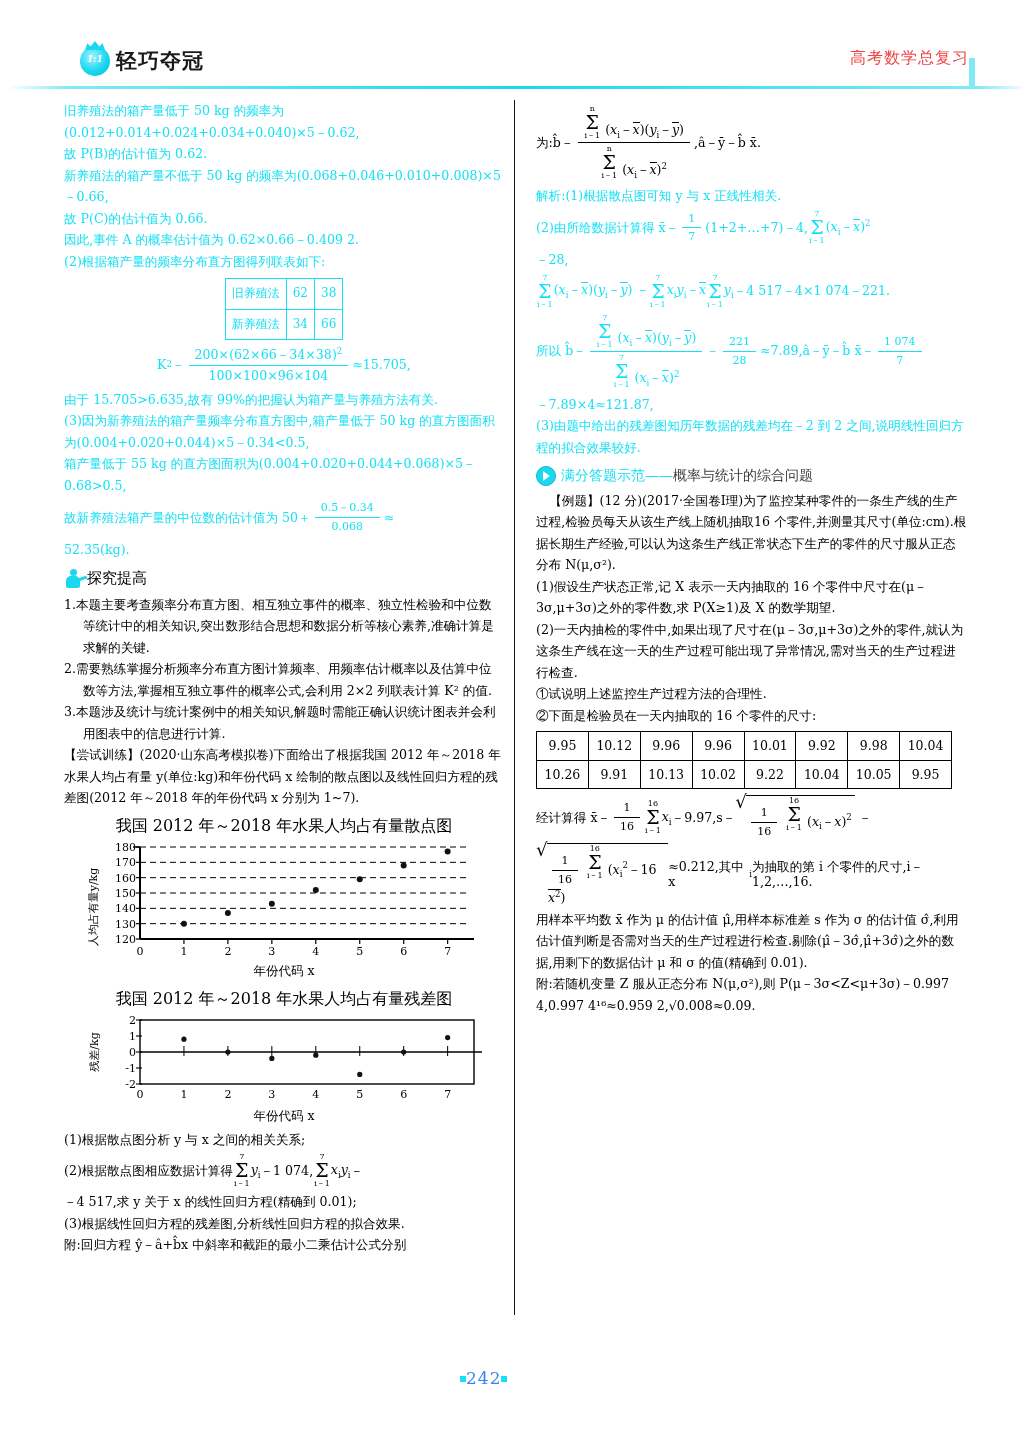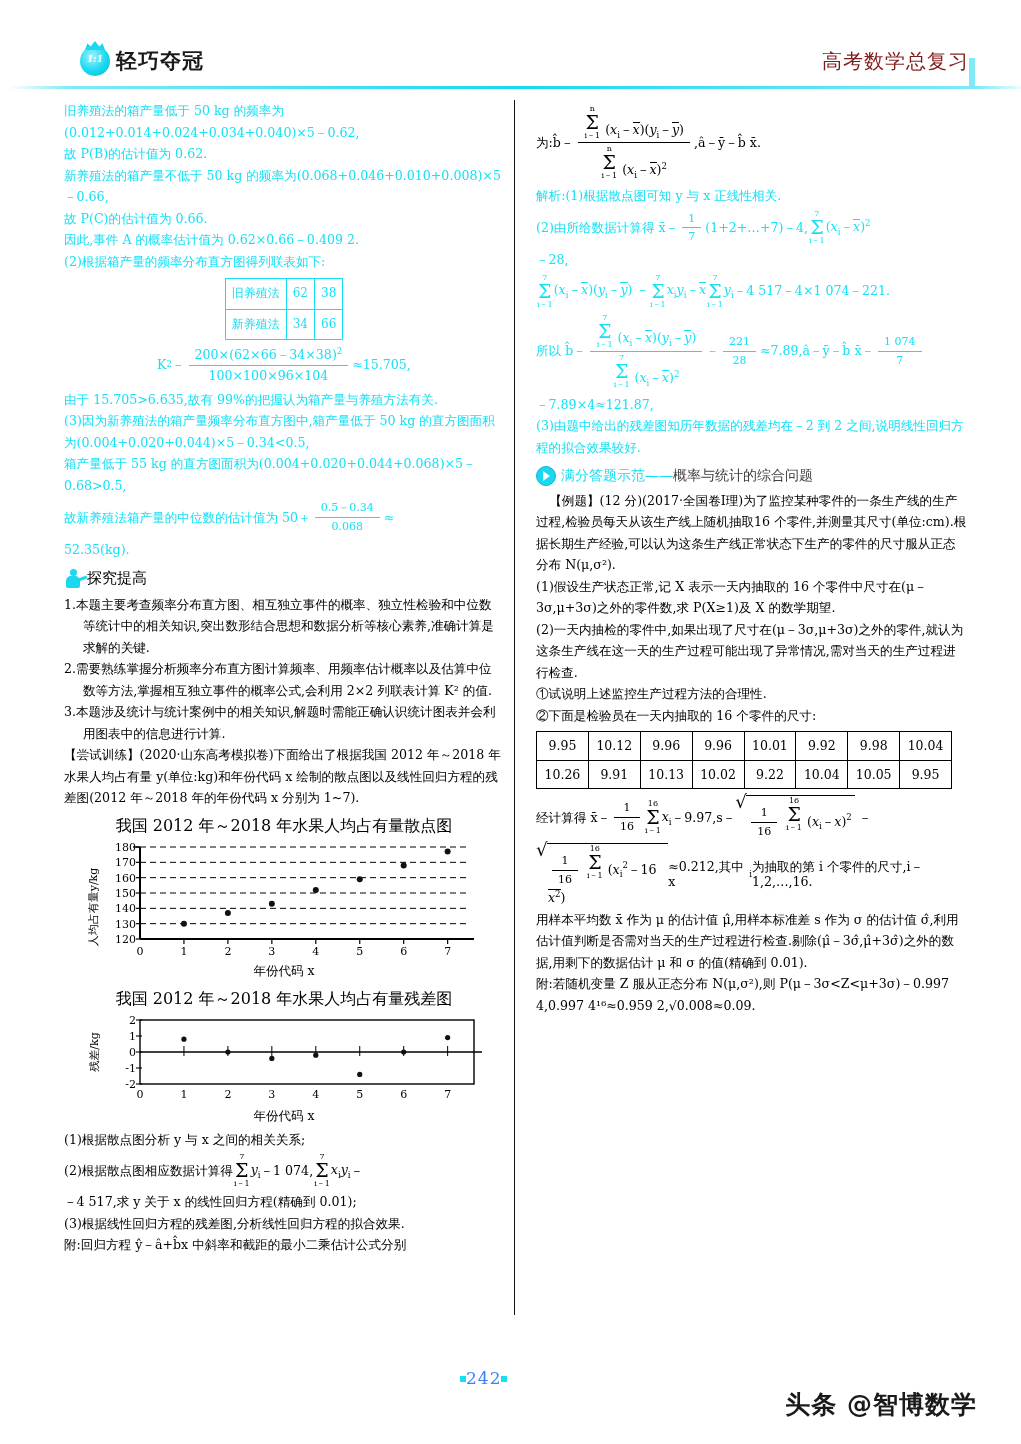--- a/index.html
+++ b/index.html
@@ -19,21 +19,21 @@
   .badge{width:30px;height:30px;border-radius:50%;
          background:radial-gradient(circle at 40% 35%,#9ff2ff 0%,#19d8ef 55%,#00b9d6 100%);
          position:relative;display:inline-block;}
   .badge:after{content:"";position:absolute;left:5px;top:-5px;width:20px;height:9px;
          background:#19d8ef;clip-path:polygon(0 100%,12% 25%,28% 62%,50% 0,72% 62%,88% 25%,100% 100%);}
   .badge span{position:absolute;left:0;top:8px;width:30px;text-align:center;
          font-size:9px;color:#fff;font-weight:bold;font-style:italic;}
   .brand{font-family:"DejaVu Sans","Liberation Sans",sans-serif;font-size:21px;font-weight:bold;
          letter-spacing:1px;color:#1a1a1a;}
   .hdr-right{position:absolute;right:60px;top:2px;
-         font-family:"DejaVu Sans","Liberation Sans",sans-serif;font-size:20px;color:#7f1d1d;letter-spacing:1px;}
+         font-family:"DejaVu Sans","Liberation Sans",sans-serif;font-size:16px;color:#ef4444;letter-spacing:1px;}
   .hdr-rule{position:absolute;left:0;top:40px;width:1021px;height:3px;
          background:linear-gradient(to right,#ffffff 0%,#7fe9f7 6%,#19d8ef 50%,#7fe9f7 95%,#ffffff 100%);}
   .hdr-tag{position:absolute;right:54px;top:12px;width:6px;height:28px;background:#19d8ef;opacity:.55;}
 
   
   .col{position:absolute;top:100px;font-size:12.6px;line-height:21.5px;}
   .col-left{left:64px;width:440px;}
   .col-right{left:536px;width:432px;}
   .divider{position:absolute;left:514px;top:100px;width:1px;height:1215px;background:#111;}
 
@@ -507,15 +507,14 @@
         <span> 为抽取的第 i 个零件的尺寸,i－1,2,…,16.</span>
     </div>
 
     <div class="blk wrap">用样本平均数 x̄ 作为 μ 的估计值 μ̂,用样本标准差 s 作为 σ 的估计值 σ̂,利用估计值判断是否需对当天的生产过程进行检查.剔除(μ̂－3σ̂,μ̂+3σ̂)之外的数据,用剩下的数据估计 μ 和 σ 的值(精确到 0.01).</div>
     <div class="blk wrap">附:若随机变量 Z 服从正态分布 N(μ,σ²),则 P(μ－3σ&lt;Z&lt;μ+3σ)－0.997 4,0.997 4¹⁶≈0.959 2,√0.008≈0.09.</div>
   </div>
 
   <div class="pagenum">
     <span class="dot"></span><span>242</span><span class="dot"></span>
   </div>
-  <div class="watermark">头条 @智博数学</div>
 
 </div>
 
 </body></html>

